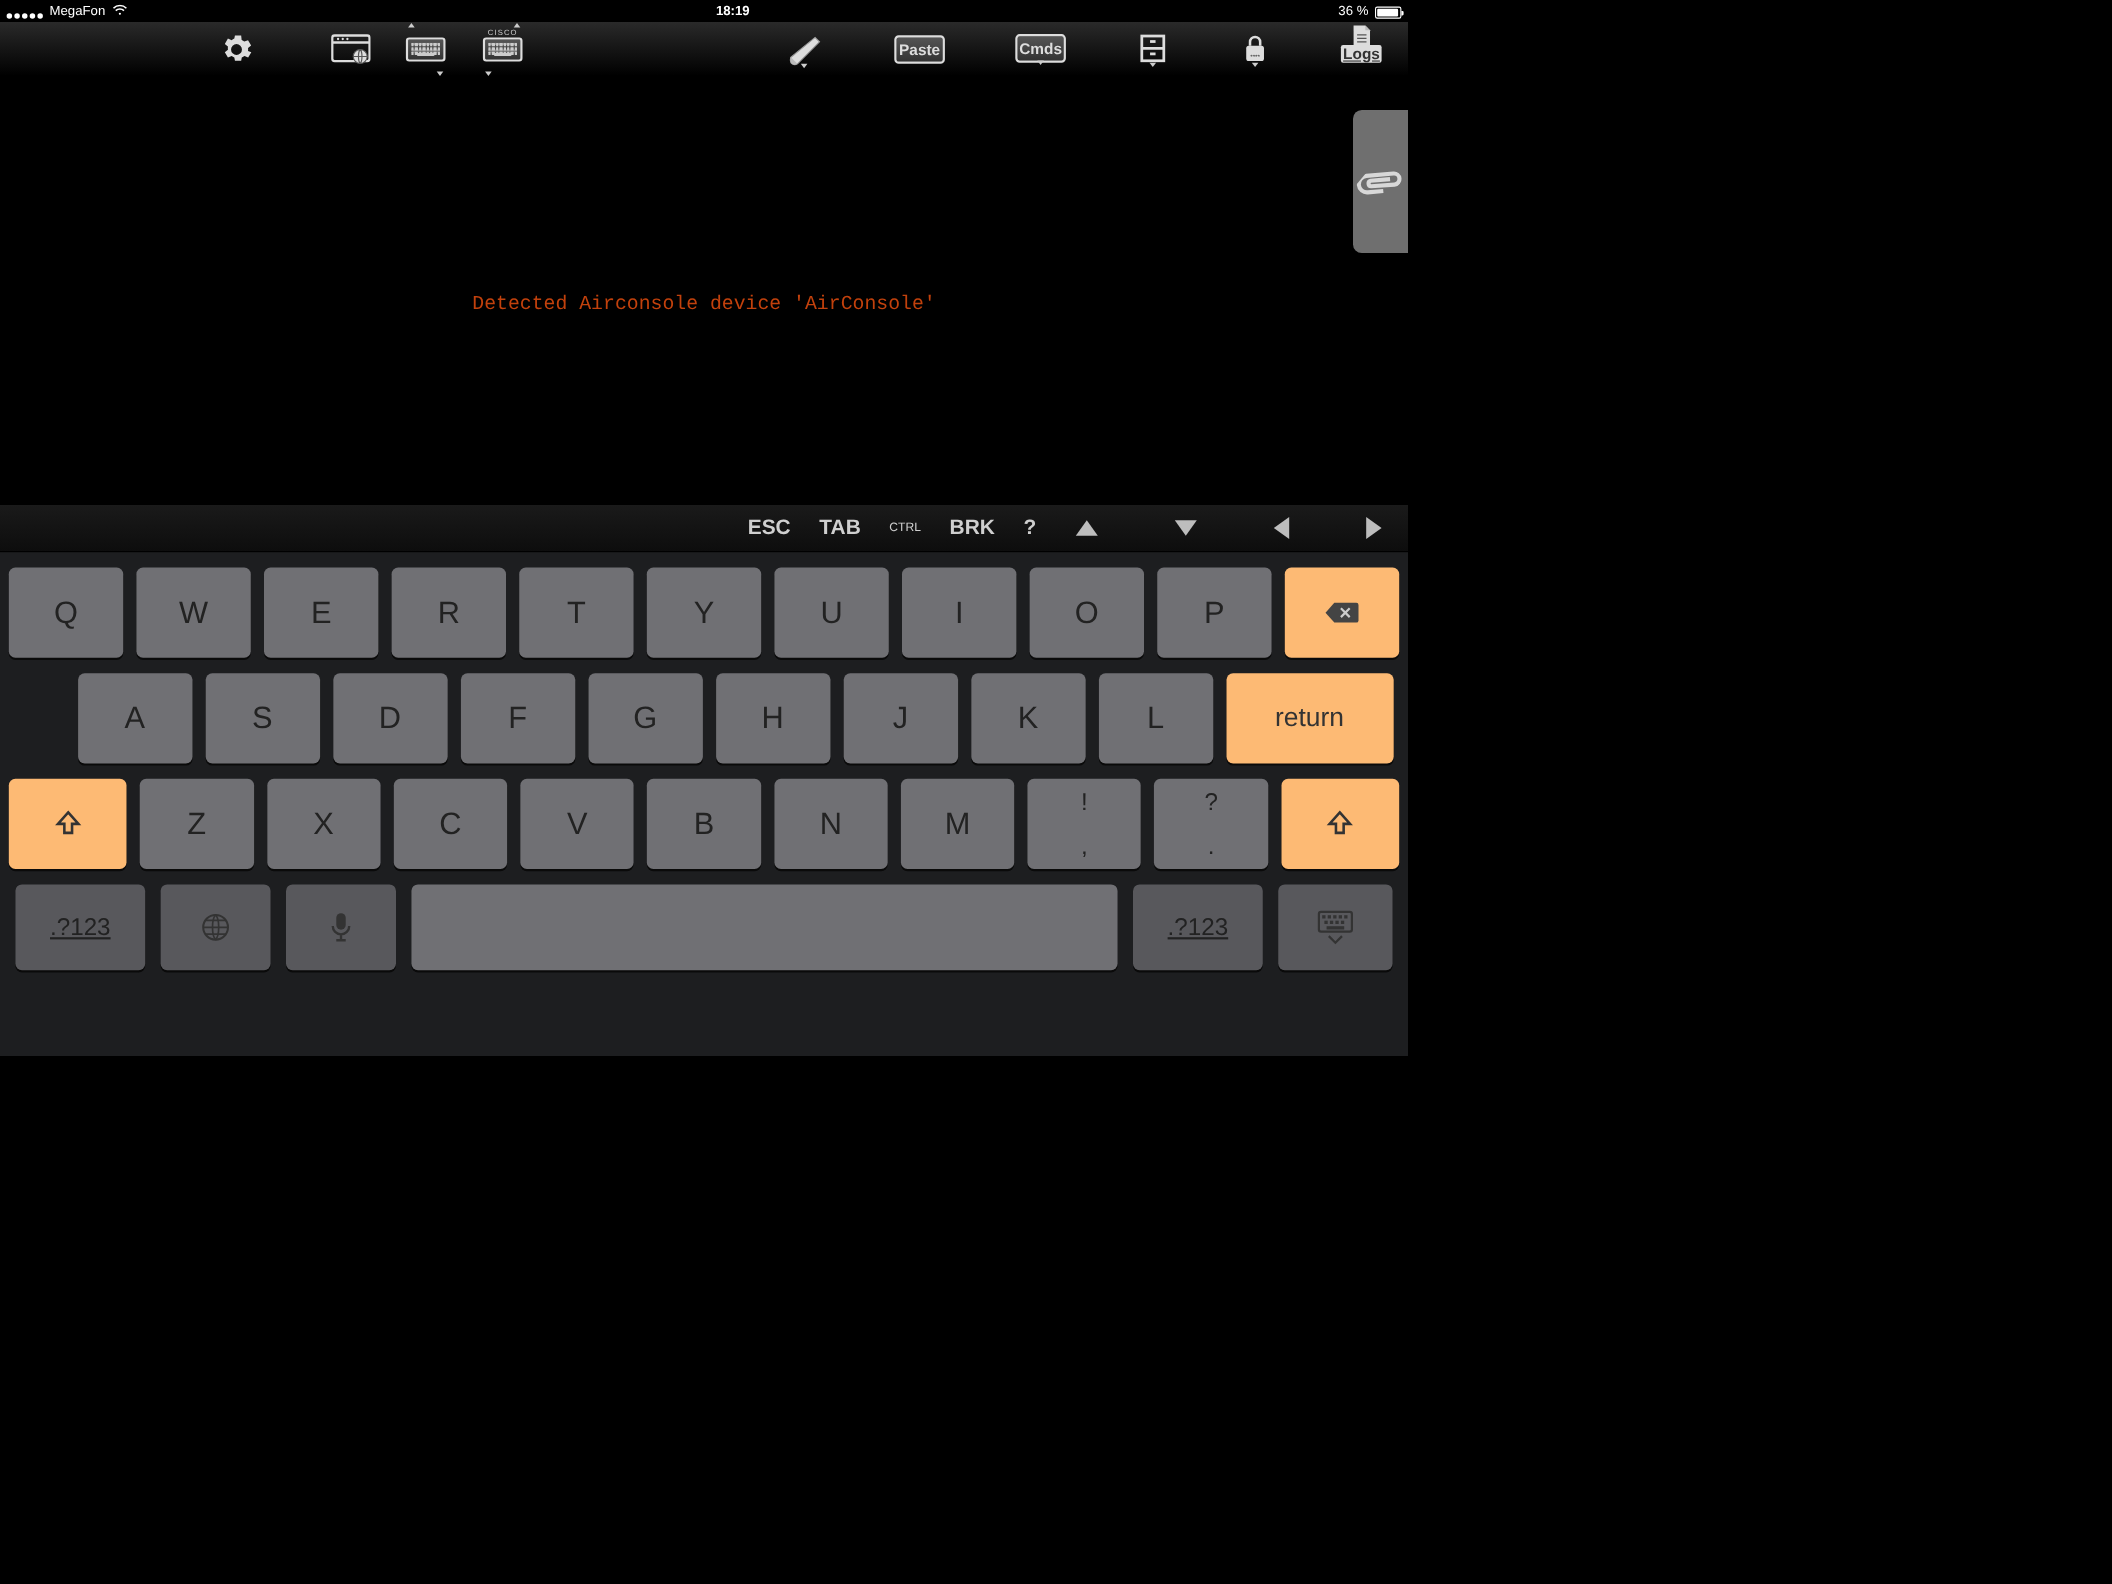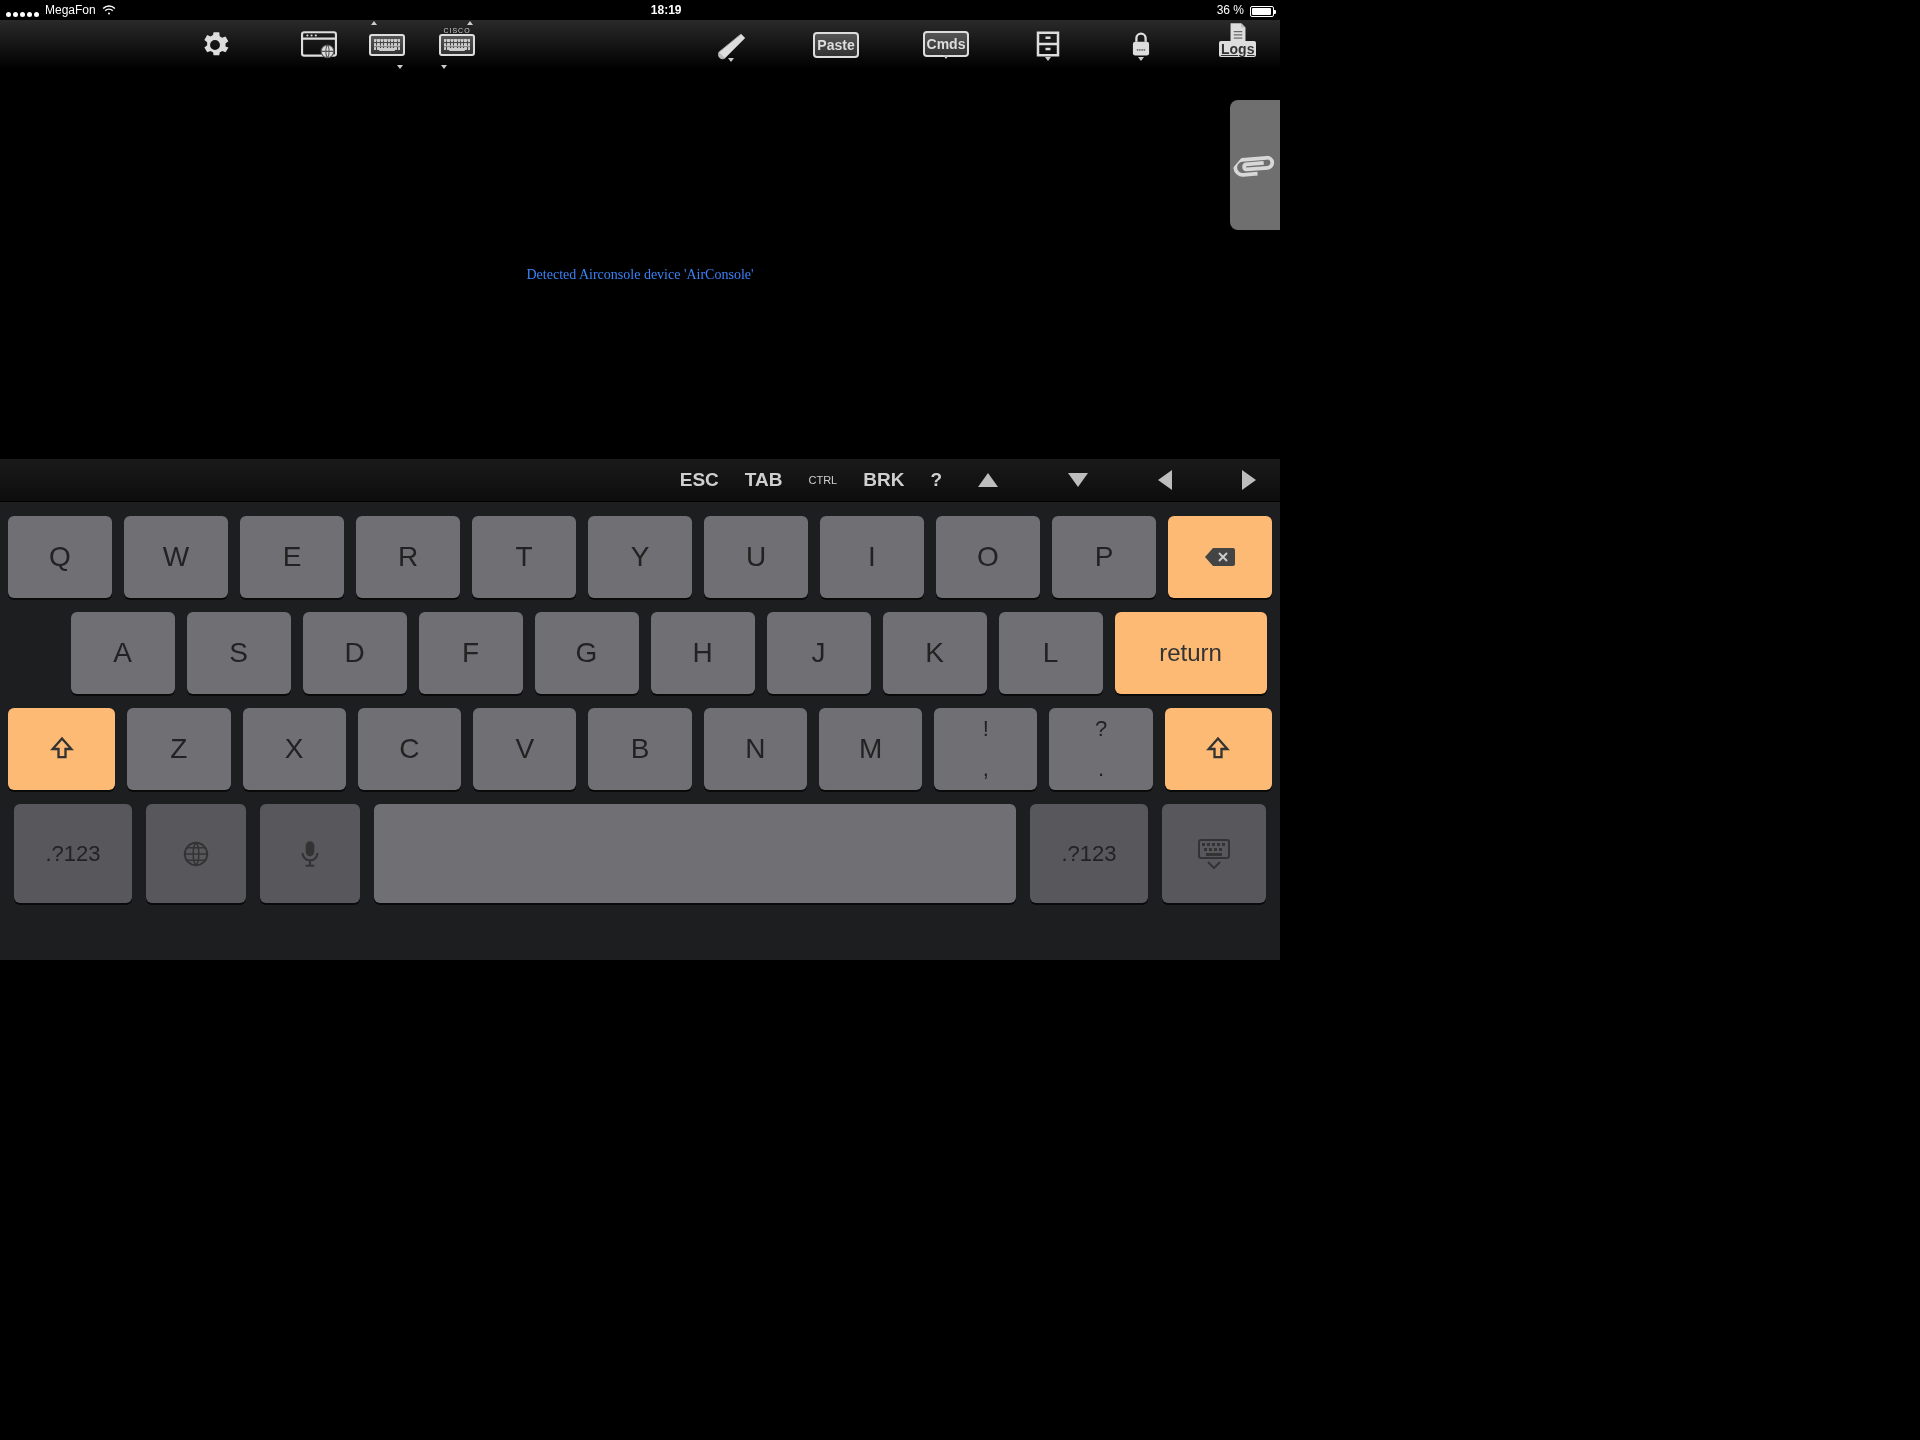--- a/index.html
+++ b/index.html
@@ -33,21 +33,21 @@
   .kbd-ico .dots3{ position:absolute; left:3px; right:3px; top:3px; height:12px; display:grid; grid-template-columns:repeat(8,1fr); grid-template-rows:repeat(3,1fr); gap:1px;}
   .kbd-ico .dots3 i{ background:#ccc; border-radius:.5px;}
   .kbd-ico .bar{ position:absolute; left:8px; right:8px; bottom:3px; height:3px; background:#ccc; border-radius:1px;}
   .cisco-lbl{ position:absolute; top:-9px; left:0; right:0; font-size:7px; text-align:center; color:#ccc; letter-spacing:1px;}
   .arrow-up{position:absolute;top:-6px;width:0;height:0;border-left:3px solid transparent;border-right:3px solid transparent;border-bottom:4px solid #ccc;}
   .arrow-dn{position:absolute;bottom:-6px;width:0;height:0;border-left:3px solid transparent;border-right:3px solid transparent;border-top:4px solid #ccc;}
   .a-l{left:4px}.a-r{right:4px}
 
   
   .terminal { position:relative; height:388px; background:#000; }
-  .term-msg { color:#3b82f6; font-size:14px; position:absolute; top:197px; left:50%; transform:translateX(-50%); font-family:Liberation Serif, serif;}
+  .term-msg { color:#c2410c; font-size:18px; position:absolute; top:197px; left:50%; transform:translateX(-50%); font-family:Liberation Mono, monospace;}
   .clip-tab { position:absolute; right:0; top:30px; width:50px; height:130px; background:#6f6f6f; border-radius:8px 0 0 8px; display:flex; align-items:center; justify-content:center; box-shadow:-1px 0 4px rgba(0,0,0,.6);}
   .clip-tab svg{ width:30px; height:50px; fill:none; stroke:#d8d8d8; stroke-width:3; transform:rotate(40deg);}
 
   
   .assist { height:44px; background:linear-gradient(#1a1a1a,#0d0d0d); display:flex; align-items:center; justify-content:flex-end; padding-right:24px; gap:26px; font-weight:600; border-top:1px solid #000; border-bottom:1px solid #000;}
   .assist span{ color:#cfcfcf; font-size:19px; cursor:pointer;}
   .assist .sm{ font-size:11px; font-weight:400;}
   .assist .arrow{ width:0;height:0; display:inline-block;}
   .ar-u{border-left:10px solid transparent;border-right:10px solid transparent;border-bottom:14px solid #bdbdbd;}
   .ar-d{border-left:10px solid transparent;border-right:10px solid transparent;border-top:14px solid #bdbdbd;}
@@ -64,21 +64,21 @@
   .key.back{ width:104px;}
   .key.return{ width:152px; font-size:24px; color:#333;}
   .key.shift{ width:108px;}
   .key.space{ flex:1;}
   .key.numtog{ width:118px; font-size:22px;}
   .key.globe,.key.mic{ width:100px;}
   .key.dismiss{ width:104px;}
   .r2-pad{ width:45px;}
   .punct-top{ position:absolute; top:8px; font-size:22px;}
   .punct-bot{ position:absolute; bottom:8px; font-size:22px;}
-  .krow.bot .key{ height:99px;}
+  .krow.bot .key{ height:78px;text-decoration:underline;}
   .krow.bot{ gap:14px; padding:0 6px;}
 
 </style>
 </head>
 <body>
 
 <div class="status-bar">
   <div class="status-left">
     <span class="dots">
         <span></span>

